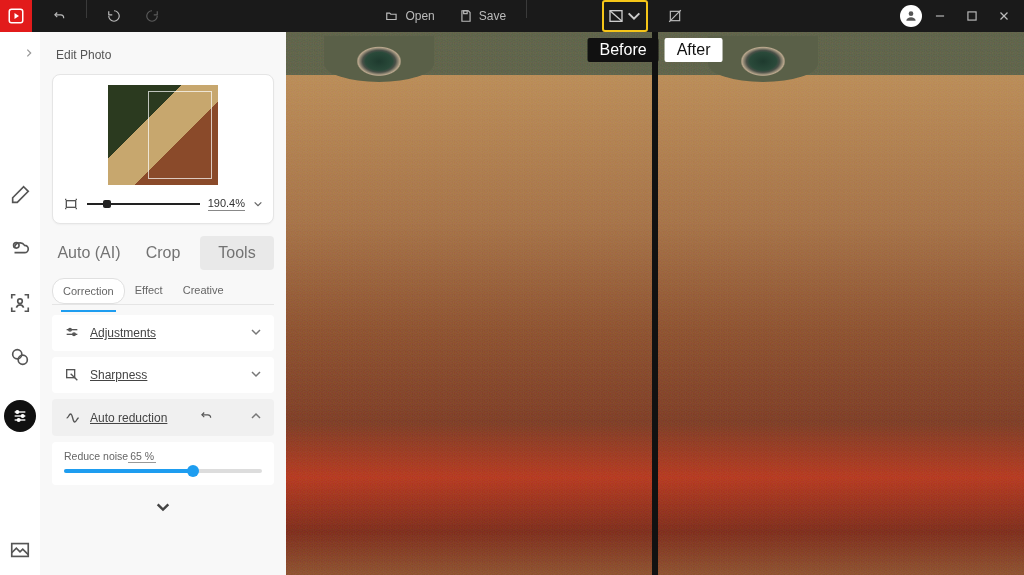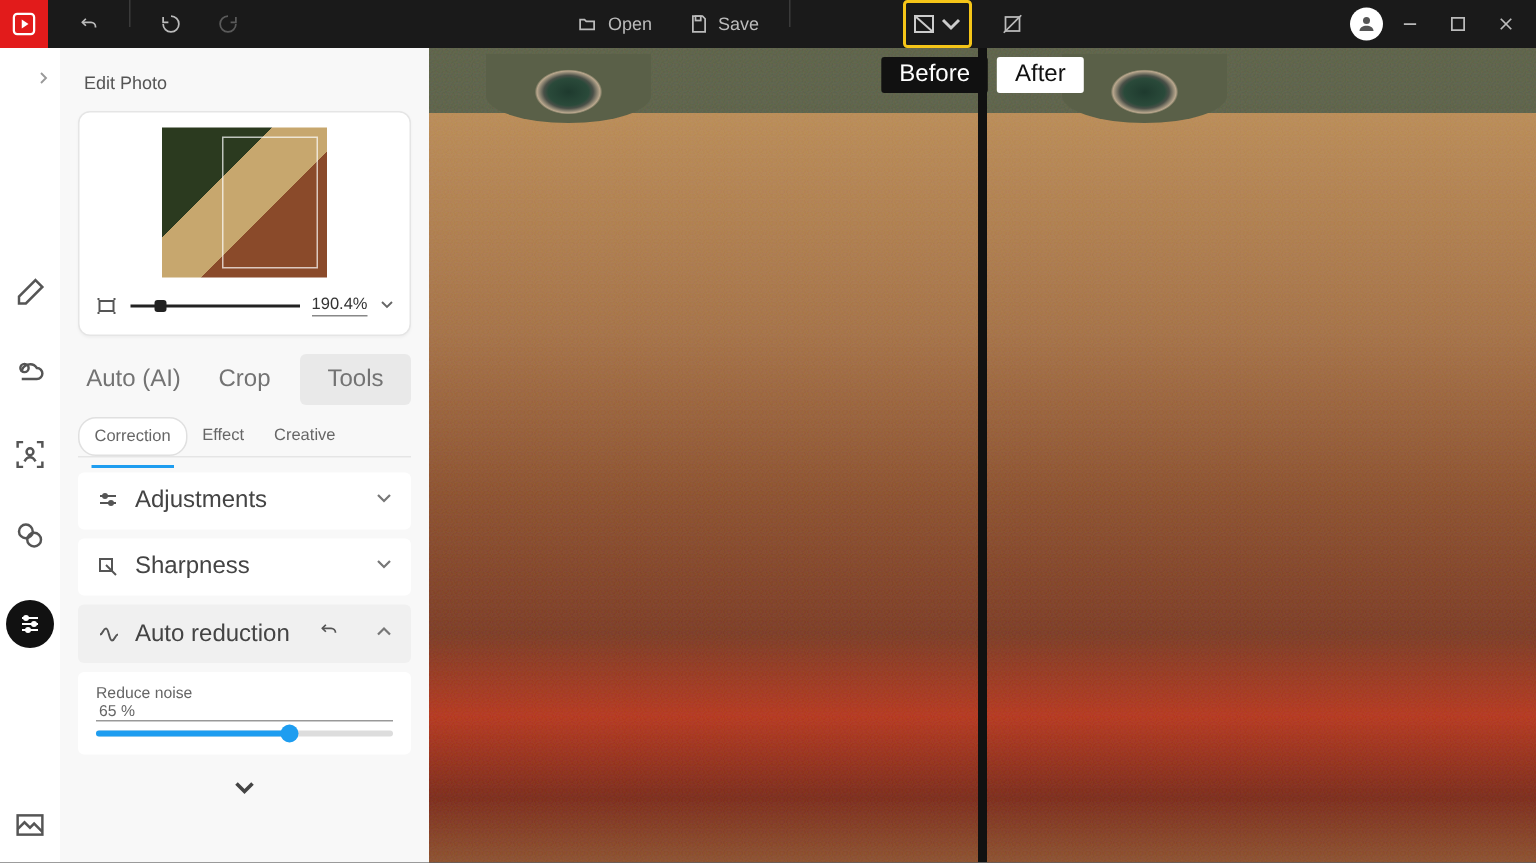--- a/index.html
+++ b/index.html
@@ -43,28 +43,28 @@
 
 .tabs1 { display: flex; margin-top: 12px; font-size: 16px; color: #737373; }
 .tabs1 .tab { flex: 1; text-align: center; padding: 8px 0; cursor: pointer; border-radius: 4px; }
 .tabs1 .tab.active { background: #e9e9e9; font-weight: 500; }
 .tabs2 { display: flex; margin-top: 8px; font-size: 11px; color: #666; border-bottom: 1px solid #e5e5e5; }
 .tabs2 .stab { padding: 6px 10px; cursor: pointer; border-radius: 12px; }
 .tabs2 .stab.active { background: #fff; border: 1px solid #e0e0e0; position: relative; }
 .tabs2 .underline { position: absolute; bottom: -9px; left: 8px; right: 8px; height: 2px; background: #1e9df0; }
 
 .accordion { margin-top: 10px; }
-.acc-item { background: #fff; border-radius: 4px; margin-bottom: 6px; padding: 10px 12px; display: flex; align-items: center; gap: 10px; font-size: 16px; color: #444; cursor: pointer; }
+.acc-item { background: #fff; border-radius: 4px; margin-bottom: 6px; padding: 10px 12px; display: flex; align-items: center; gap: 10px; font-size: 12px; color: #444; cursor: pointer; text-decoration: underline; }
 .acc-item svg.lead { width: 16px; height: 16px; color: #555; }
 .acc-item .chev { margin-left: auto; }
 .acc-item .chev svg { width: 12px; height: 12px; color: #777; }
 .acc-item.expanded { background: #f0f0f0; }
 .acc-item .undo svg { width: 14px; height: 14px; color: #555; }
 .acc-body { background: #fff; padding: 8px 12px 12px; border-radius: 4px; margin-bottom: 6px; }
-.acc-body .label { font-size: 10.5px; color: #666; display: flex; justify-content: flex-start; margin-bottom: 6px; flex-direction: column; }
+.acc-body .label { font-size: 10.5px; color: #666; display: flex; justify-content: flex-start; margin-bottom: 6px; }
 .acc-body .val { border-bottom: 1px solid #999; padding: 0 2px; }
 .slider2 { height: 4px; background: #ddd; border-radius: 2px; position: relative; }
 .slider2 .fill { position: absolute; left: 0; top: 0; bottom: 0; width: 65%; background: #1e9df0; border-radius: 2px; }
 .slider2 .knob { position: absolute; left: 65%; top: -4px; width: 12px; height: 12px; background: #1e9df0; border-radius: 50%; transform: translateX(-50%); }
 .expand-more { text-align: center; padding: 8px 0; cursor: pointer; }
 .expand-more svg { width: 16px; height: 16px; color: #444; }
 
 .canvas { flex: 1; background: #111; display: flex; gap: 6px; position: relative; }
 .img-pane { flex: 1; background: linear-gradient(180deg,#5a6048 0%,#5a6048 8%,#b88a56 8%,#a37046 35%,#8a4f2e 55%,#7a3a24 72%,#b3361e 82%,#7a2a1a 92%,#8a4f2e 100%); position: relative; overflow: hidden; }
 .img-pane.noisy::before { content: ""; position: absolute; inset: 0; background-image: repeating-radial-gradient(circle at 10% 20%, rgba(255,0,0,0.08) 0, transparent 2px), repeating-radial-gradient(circle at 60% 70%, rgba(0,255,0,0.07) 0, transparent 2px), repeating-radial-gradient(circle at 30% 50%, rgba(0,0,255,0.06) 0, transparent 2px); background-size: 5px 5px, 7px 7px, 6px 6px; mix-blend-mode: screen; }

